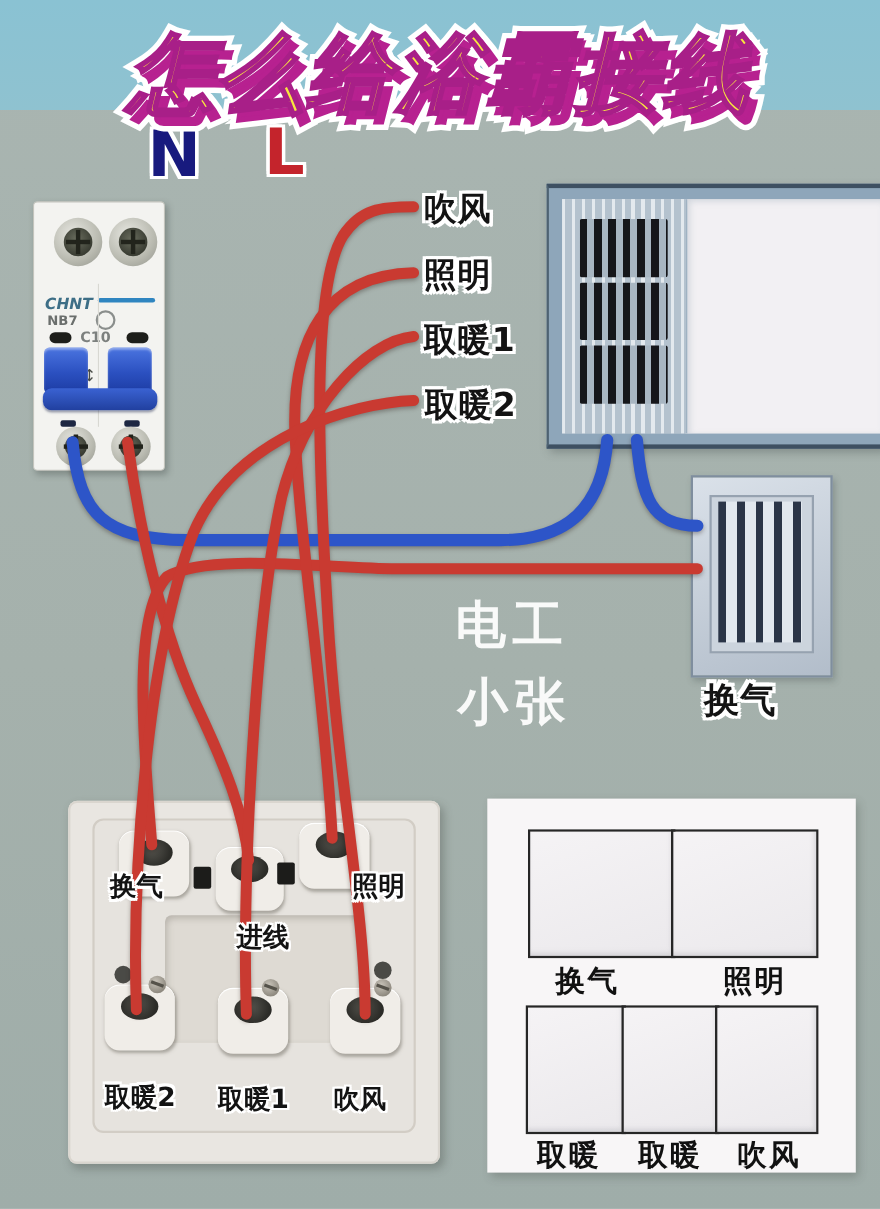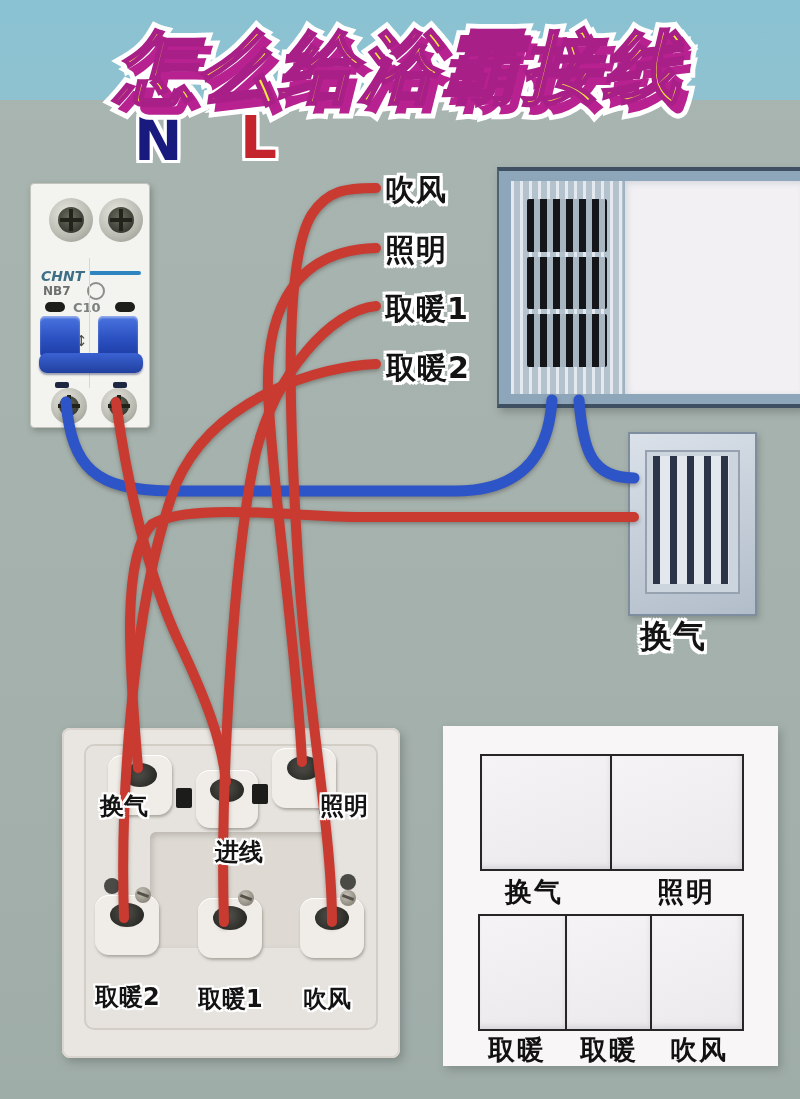--- a/index.html
+++ b/index.html
@@ -195,20 +195,22 @@
       <path d="M 224 922 C 220 800 232 560 256 452 C 276 372 332 310 376 306" stroke="#c93a31" stroke-width="10"></path>
       <path d="M 124 918 C 120 800 132 600 176 484 C 214 396 322 366 376 364" stroke="#c93a31" stroke-width="10"></path>
     </g>
   </svg>
 
   <div class="abs wirelab z6" style="left:385px;top:170px;">吹风</div>
   <div class="abs wirelab z6" style="left:385px;top:230px;">照明</div>
   <div class="abs wirelab z6" style="left:385px;top:289px;">取暖1</div>
   <div class="abs wirelab z6" style="left:386px;top:348px;">取暖2</div>
 
+  <div class="abs wm z7" style="left:414px;top:538px;">电工</div>
+  <div class="abs wm z7" style="left:416px;top:608px;">小张</div>
 
   <div id="backplate" class="abs z2">
     <div id="bp-inner"></div>
     <div id="bp-recess"></div>
     <div class="boss" style="left:46px;top:27px;">
         <span class="hole"></span>
       </div>
     <div class="boss" style="left:210px;top:20px;">
         <span class="hole"></span>
       </div>

